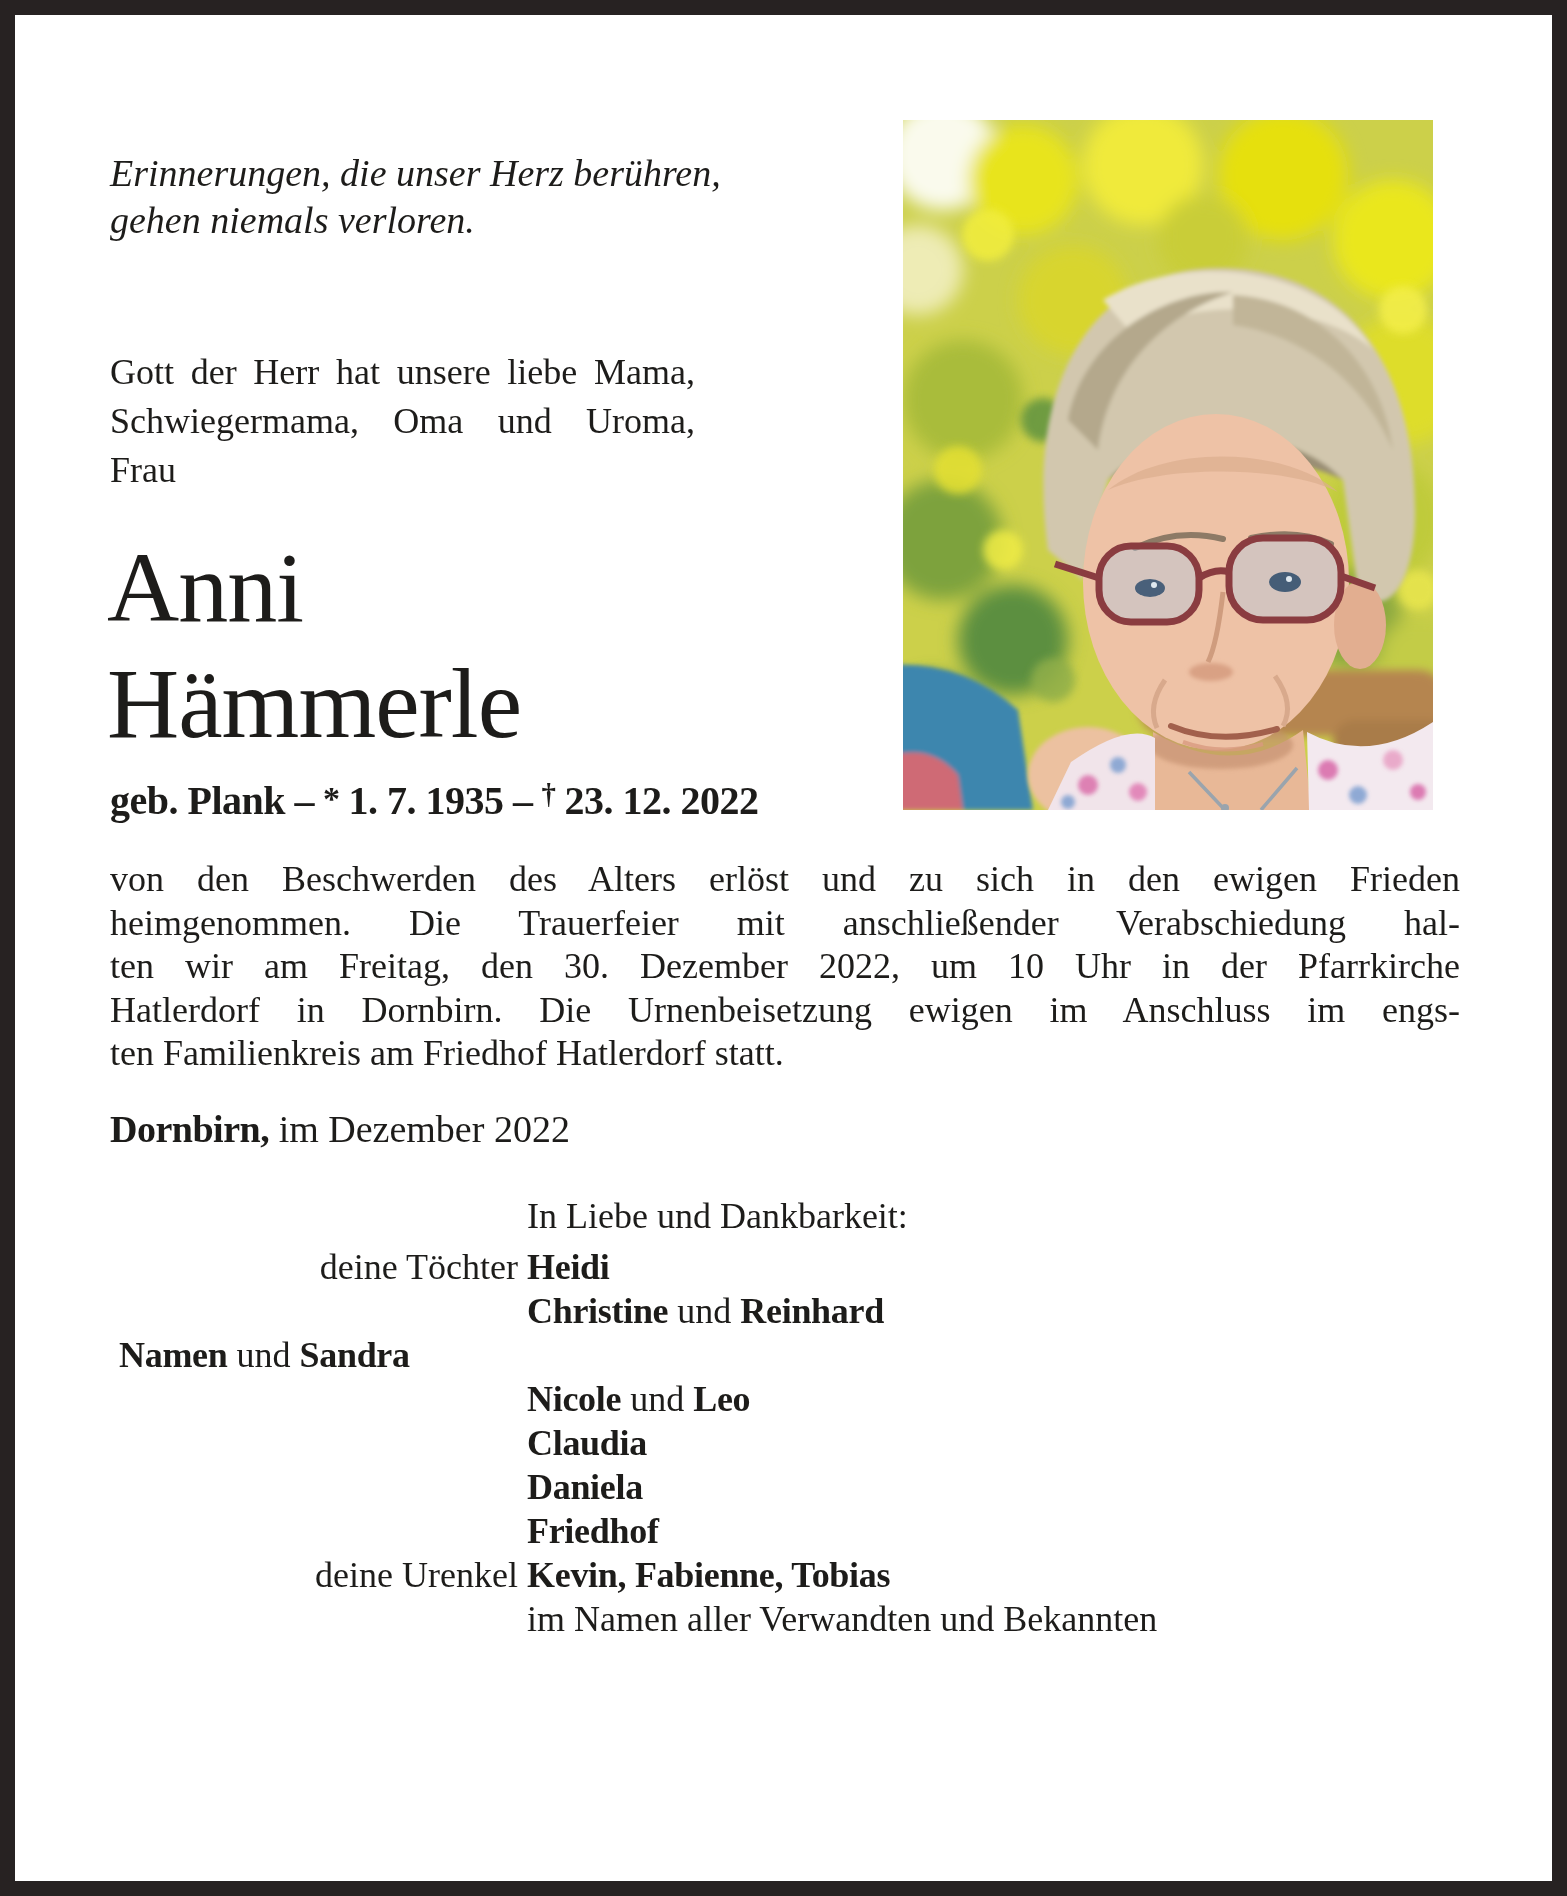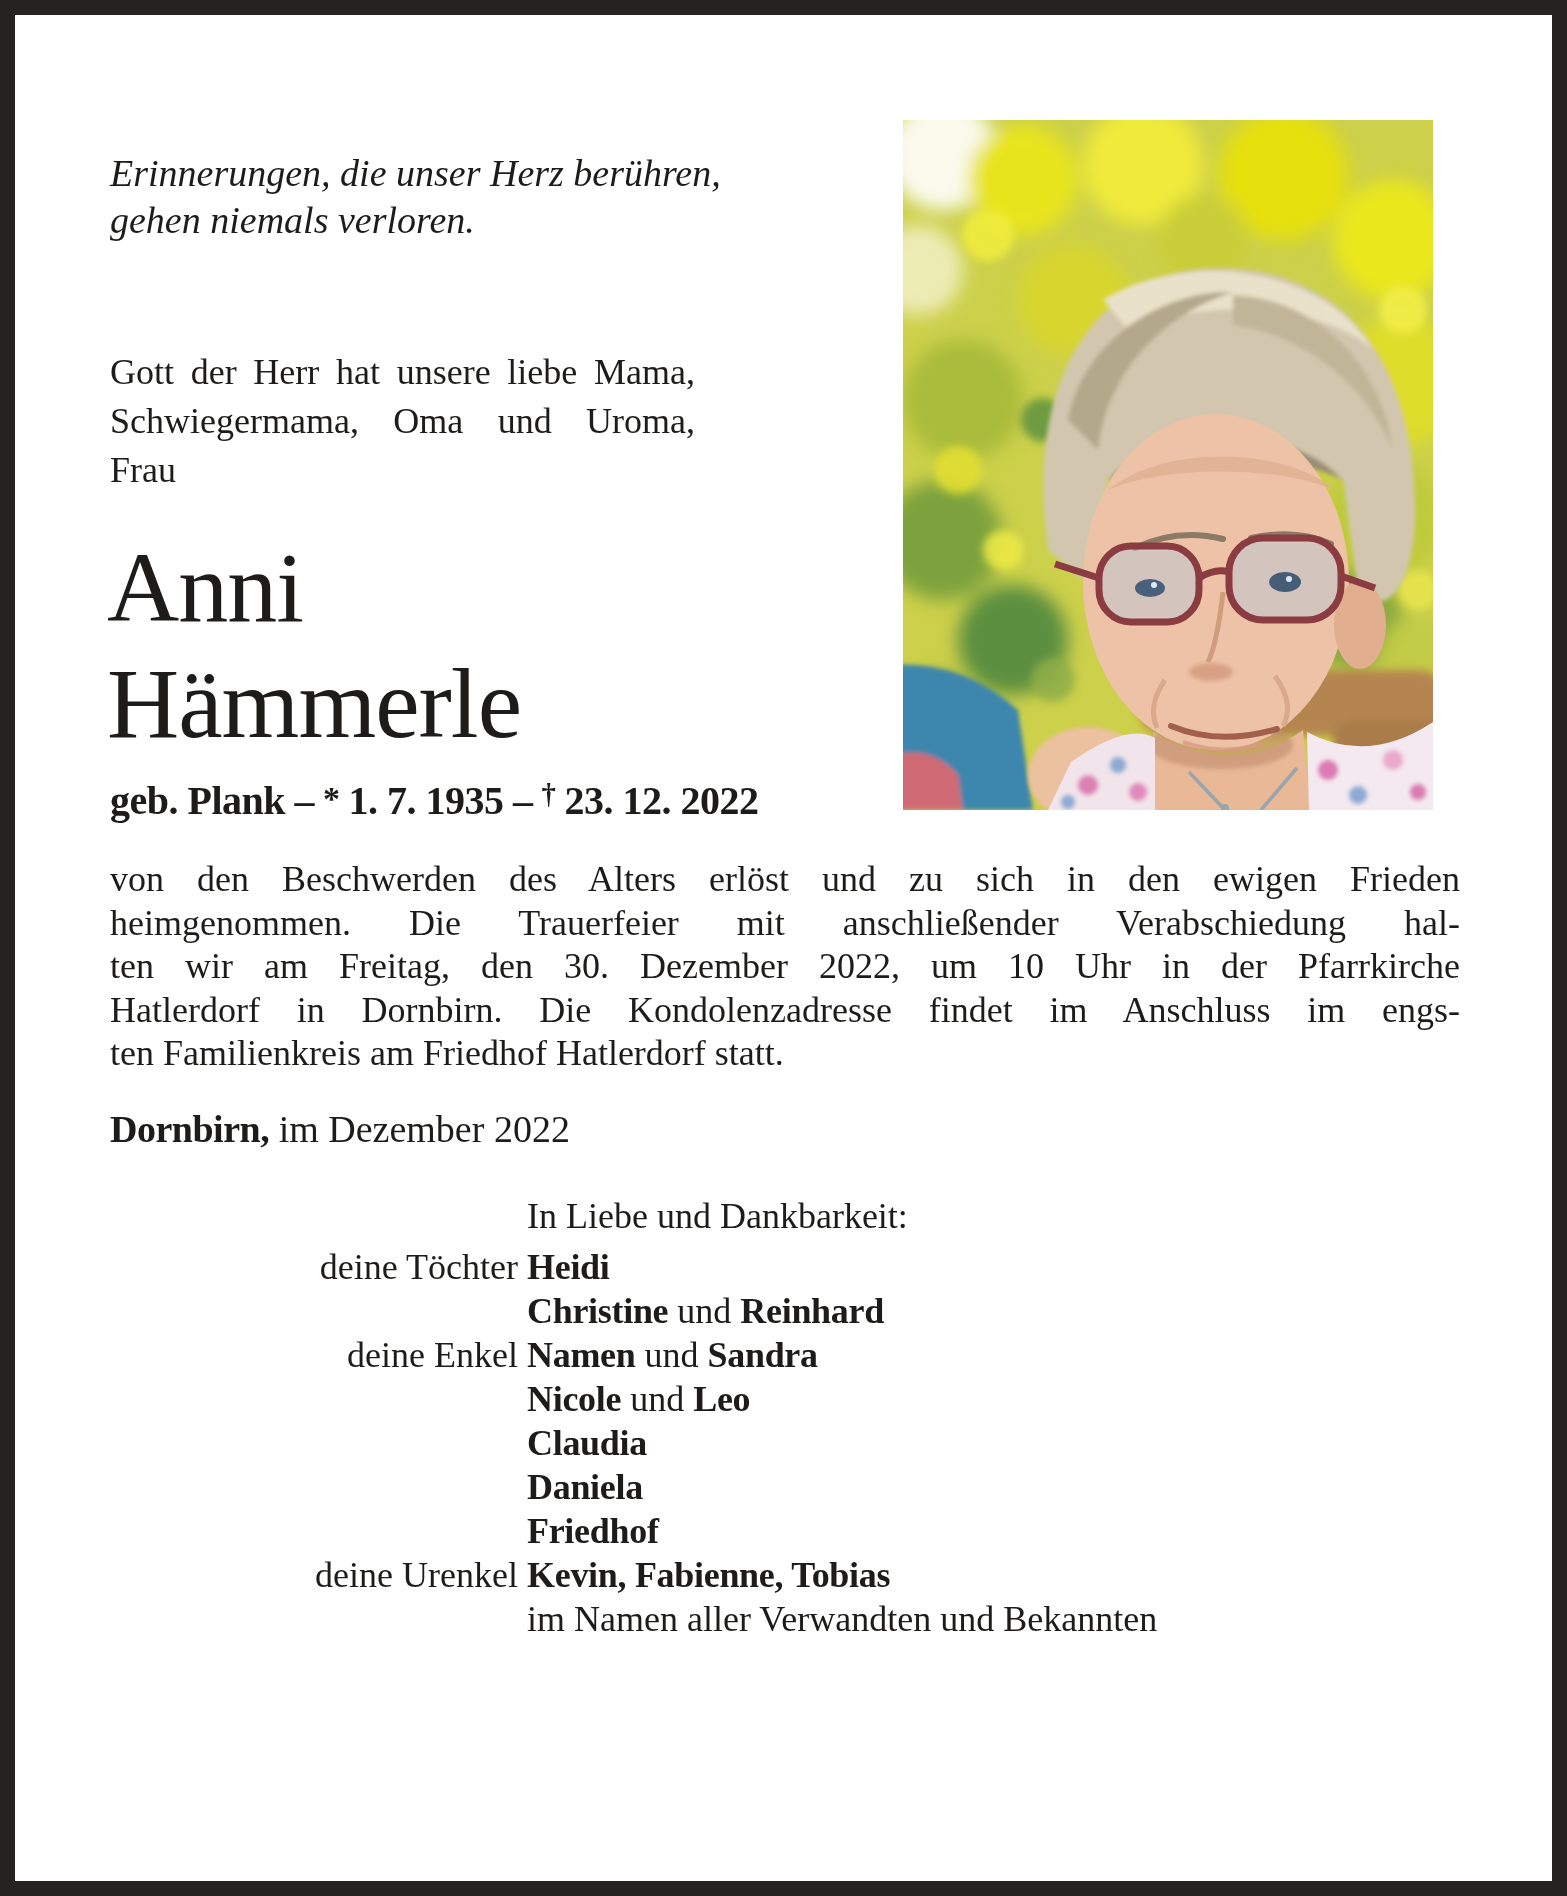--- a/index.html
+++ b/index.html
@@ -71,21 +71,21 @@
 Hämmerle</div>
 
   <div class="abs birthdeath">
     <span class="bd-part">geb. Plank –</span><span class="bd-part star">*</span><span class="bd-part">1. 7. 1935 –</span><span class="bd-part dagger">†</span><span class="bd-part">23. 12. 2022</span>
   </div>
 
   <div class="abs announcement" id="announcement">
       <div class="jline">von den Beschwerden des Alters erlöst und zu sich in den ewigen Frieden</div>
       <div class="jline">heimgenommen. Die Trauerfeier mit anschließender Verabschiedung hal-</div>
       <div class="jline">ten wir am Freitag, den 30. Dezember 2022, um 10 Uhr in der Pfarrkirche</div>
-      <div class="jline">Hatlerdorf in Dornbirn. Die Kondolenzadresse findet im Anschluss im engs-</div>
+      <div class="jline">Hatlerdorf in Dornbirn. Die Urnenbeisetzung ewigen im Anschluss im engs-</div>
       <div class="lline">ten Familienkreis am Friedhof Hatlerdorf statt.</div>
     </div>
 
   <div class="abs placeline">
     <b>Dornbirn,</b>
     <span>im Dezember 2022</span>
   </div>
 
   <div class="abs signature" id="signature">
       <div class="sig-row first">
@@ -94,21 +94,20 @@
       </div>
       <div class="sig-row">
         <div class="sig-label">deine Töchter</div>
         <div class="sig-names"><b>Heidi</b></div>
       </div>
       <div class="sig-row">
         <div class="sig-label"></div>
         <div class="sig-names"><b>Christine</b><span> und </span><b>Reinhard</b></div>
       </div>
       <div class="sig-row">
-        <div class="sig-label">deine Enkel</div>
         <div class="sig-names"><b>Namen</b><span> und </span><b>Sandra</b></div>
       </div>
       <div class="sig-row">
         <div class="sig-label"></div>
         <div class="sig-names"><b>Nicole</b><span> und </span><b>Leo</b></div>
       </div>
       <div class="sig-row">
         <div class="sig-label"></div>
         <div class="sig-names"><b>Claudia</b></div>
       </div>

